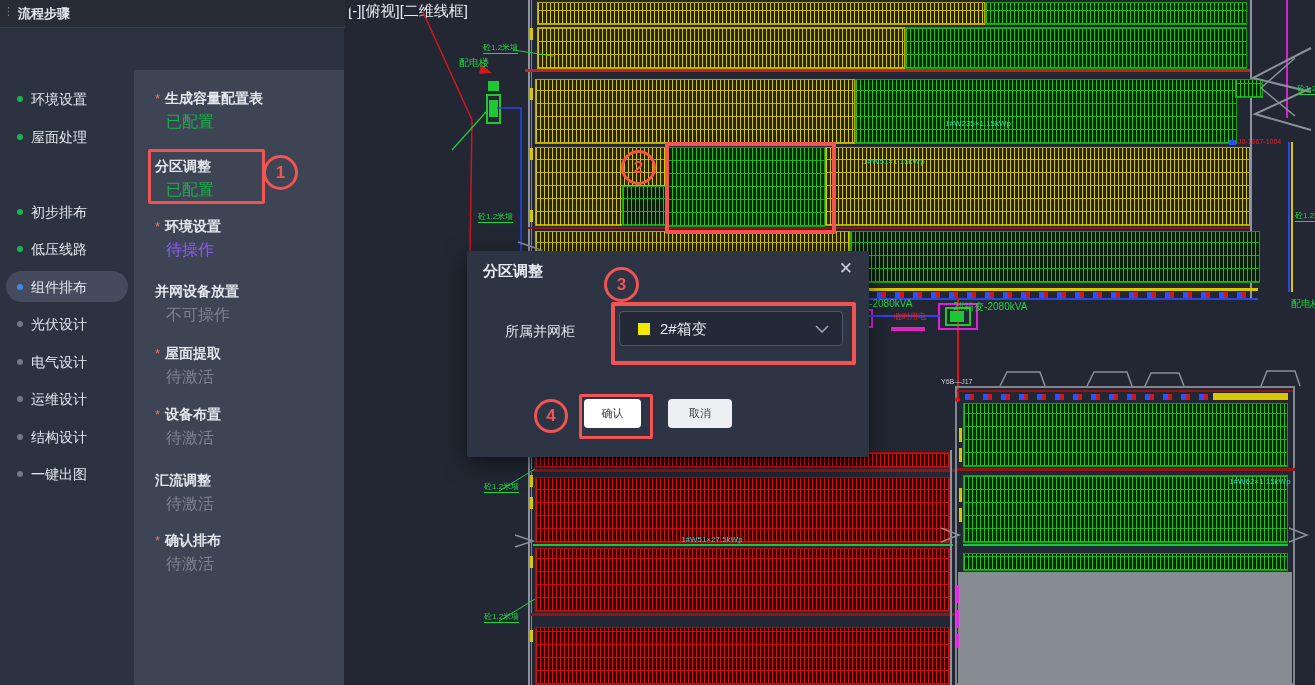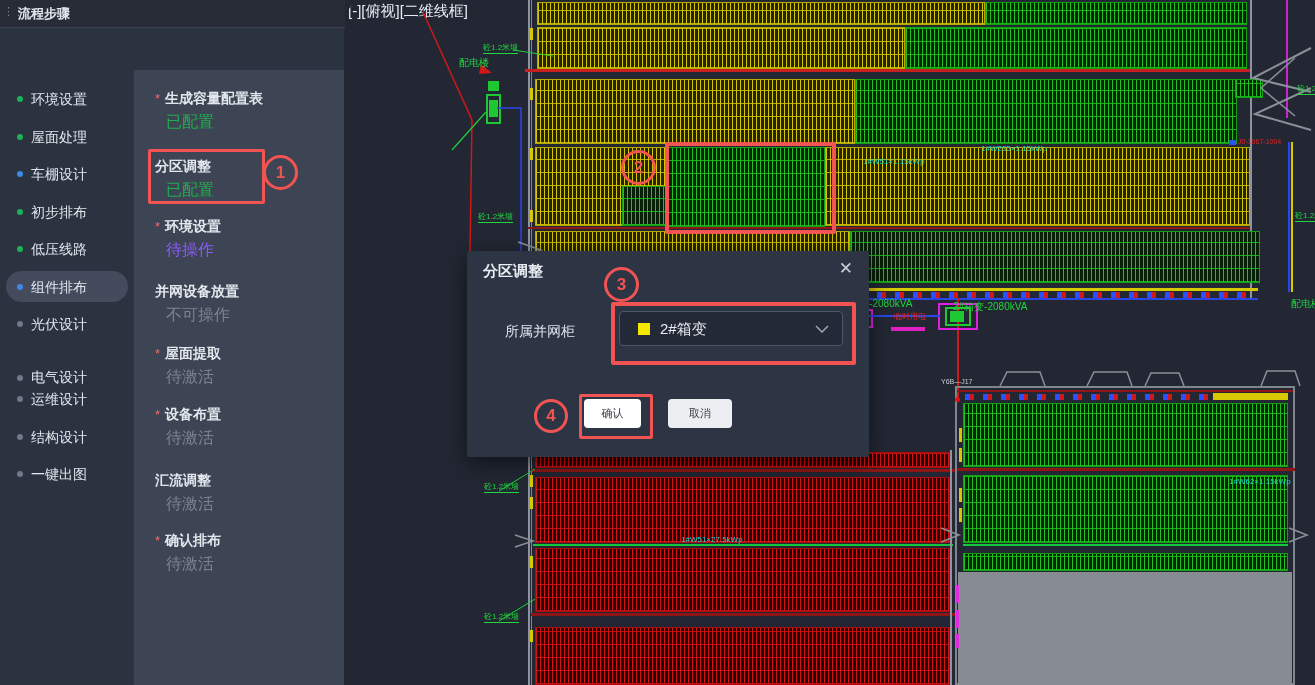--- a/index.html
+++ b/index.html
@@ -175,21 +175,21 @@
       <div class="cr mvd" style="left: 611px; top: 634px; width: 3px; height: 14px;"></div>
       <div class="cr rdot" style="left: 610px; top: 397px; width: 5px; height: 5px;"></div>
       <div class="cr gfill" style="left: 143px; top: 81px; width: 11px; height: 10px;"></div>
       <div class="cr gdev" style="left: 141px; top: 94px; width: 15px; height: 30px;"></div>
       <div class="cr gfill" style="left: 144px; top: 100px; width: 9px; height: 17px;"></div>
       <div class="ct glu" style="left: 138px; top: 44px;">砼1.2米墙</div>
       <div class="ct gl" style="left: 114px; top: 57px;">配电楼</div>
       <div class="ct glu" style="left: 133px; top: 213px;">砼1.2米墙</div>
       <div class="ct glu" style="left: 139px; top: 483px;">砼1.2米墙</div>
       <div class="ct glu" style="left: 139px; top: 613px;">砼1.2米墙</div>
-      <div class="ct cl" style="left: 636px; top: 120px; margin-top: 25px;">1#W235×1.15kWp</div>
+      <div class="ct cl" style="left: 600px; top: 120px;">1#W235×1.15kWp</div>
       <div class="ct cl" style="left: 518px; top: 158px;">1#W51×1.15kWp</div>
       <div class="ct cl" style="left: 336px; top: 536px;">1#W51×27.5kWp</div>
       <div class="ct cl" style="left: 884px; top: 478px;">1#W62×1.15kWp</div>
       <div class="ct gl" style="left: 493px; top: 298px;">1#箱变-2080kVA</div>
       <div class="ct gl" style="left: 608px; top: 301px;">2#箱变-2080kVA</div>
       <div class="ct rl" style="left: 549px; top: 313px;">临时用电</div>
       <div class="ct wl7" style="left: 596px; top: 378px;">Y6B—J17</div>
       <div class="ct rl7" style="left: 893px; top: 138px;">J0-1067-1004</div>
       <div class="ct glu" style="left: 952px; top: 85px;">砼1.2米墙</div>
       <div class="ct glu" style="left: 950px; top: 212px;">砼1.2米墙</div>
@@ -205,26 +205,25 @@
       <span class="sel-text">2#箱变</span>
       <svg class="chev" width="14" height="8" viewBox="0 0 14 8">
         <polyline points="1,1 7,7 13,1" fill="none" stroke="#9aa2b0" stroke-width="1.6"></polyline>
       </svg>
     </div>
     <button class="btn btn-confirm">确认</button>
     <button class="btn btn-cancel">取消</button>
   </div>
 <div class="nav-item" style="top: 83px;"><span class="bullet" data-k="green"></span><span class="nav-label">环境设置</span></div>
     <div class="nav-item" style="top: 121px;"><span class="bullet" data-k="green"></span><span class="nav-label">屋面处理</span></div>
-    <div class="nav-item" style="top: 158px;"><span class="bullet" data-k="blue"></span><span class="nav-label">车棚设计</span></div>
     <div class="nav-item" style="top: 196px;"><span class="bullet" data-k="green"></span><span class="nav-label">初步排布</span></div>
     <div class="nav-item" style="top: 233px;"><span class="bullet" data-k="green"></span><span class="nav-label">低压线路</span></div>
     <div class="nav-item active" style="top: 271px;"><span class="bullet" data-k="blue"></span><span class="nav-label">组件排布</span></div>
     <div class="nav-item" style="top: 308px;"><span class="bullet" data-k="gray"></span><span class="nav-label">光伏设计</span></div>
-    <div class="nav-item" style="top: 363px; font-family: Liberation Mono, monospace;"><span class="bullet" data-k="gray"></span><span class="nav-label">电气设计</span></div>
+    <div class="nav-item" style="top: 346px;"><span class="bullet" data-k="gray"></span><span class="nav-label">电气设计</span></div>
     <div class="nav-item" style="top: 383px;"><span class="bullet" data-k="gray"></span><span class="nav-label">运维设计</span></div>
     <div class="nav-item" style="top: 421px;"><span class="bullet" data-k="gray"></span><span class="nav-label">结构设计</span></div>
     <div class="nav-item" style="top: 458px;"><span class="bullet" data-k="gray"></span><span class="nav-label">一键出图</span></div>
     <div class="step-row" style="top: 89px;"><span class="step-star">*</span><span class="step-label">生成容量配置表</span></div>
     <div class="step-status st-done" style="top: 112px;">已配置</div>
     <div class="step-row" style="top: 157px;"><span class="step-label">分区调整</span></div>
     <div class="step-status st-done" style="top: 180px;">已配置</div>
     <div class="step-row" style="top: 217px;"><span class="step-star">*</span><span class="step-label">环境设置</span></div>
     <div class="step-status st-pending" style="top: 240px;">待操作</div>
     <div class="step-row" style="top: 282px;"><span class="step-label">并网设备放置</span></div>

